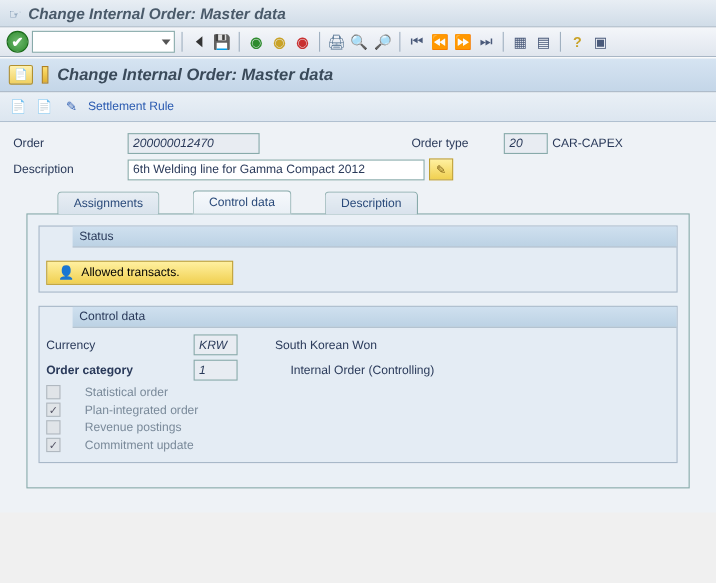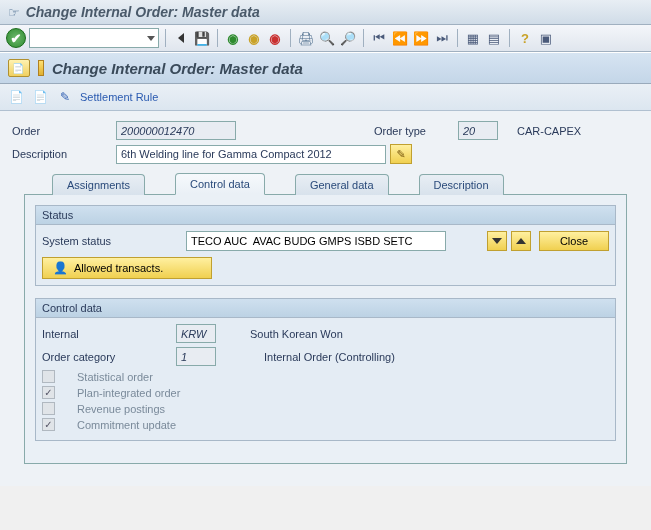--- a/index.html
+++ b/index.html
@@ -39,21 +39,21 @@
   .form-input.ro { background: #e8ecf2; font-style: italic; }
   .edit-btn { width: 22px; height: 20px; background: linear-gradient(#fff0a0,#f0d050); border:1px solid #c0a030; display:flex;align-items:center;justify-content:center; color:#7a5a10; cursor:pointer;}
   
   
   .tab-strip { display: flex; align-items: flex-end; padding: 0 12px; margin-top: 8px; position:relative; z-index:2;}
   .tab { padding: 4px 14px; border: 1px solid #8aa; border-bottom: none; border-radius: 4px 4px 0 0; background: linear-gradient(#e8eef4,#d8e2ec); color: #2a4a7a; margin-right: 2px; cursor:pointer; position:relative; top:1px;margin-left:28px;}
   .tab.active { background: linear-gradient(#f6f9fc,#eaf0f6); font-weight: normal; border-bottom:1px solid #eaf0f6; top:1px;}
   .tab-body { margin: 0 12px 12px 12px; border: 1px solid #8aa; background: #eaf0f6; padding: 10px; }
   
   .group { border: 1px solid #a8b8c8; background: #e4ecf4; margin-bottom: 12px; }
-  .group-head { background: linear-gradient(#cfe0ef,#bcd2e4); padding: 3px 6px; color:#2a3a5a; border-bottom:1px solid #a8b8c8;}
+  .group-head { background: linear-gradient(#cfe0ef,#bcd2e4); padding: 3px 6px; color:#2a3a5a; border-bottom:1px solid #a8b8c8;margin-left:30px;}
   .group-body { padding: 6px; }
   
   .status-input { width: 260px; border:1px solid #8aa; background:white; padding:2px 4px; height:20px;}
   .spin-btn { width: 20px; height: 20px; background: linear-gradient(#fff0a0,#f0d050); border:1px solid #c0a030; display:flex;align-items:center;justify-content:center; cursor:pointer;}
   .close-btn { height: 20px; padding: 0 20px; background: linear-gradient(#fff0a0,#f0d050); border:1px solid #c0a030; display:flex;align-items:center;justify-content:center; cursor:pointer; margin-left:4px;}
   .allowed-btn { height: 22px; padding: 0 10px; background: linear-gradient(#fff0a0,#f0d050); border:1px solid #c0a030; display:flex;align-items:center;gap:6px; cursor:pointer; margin-top:6px; width: 170px;}
   .allowed-btn .person-ico { color:#c05020; font-size:12px;}
   
   .chk-row { display:flex; align-items:center; gap:22px; margin: 3px 0;}
   .chk-box { width:13px; height:13px; border:1px solid #8aa; background:white; display:flex;align-items:center;justify-content:center; font-size:10px;}
@@ -118,70 +118,55 @@
   <span class="link-text">Settlement Rule</span>
 </div>
 
 <div class="form-area">
   <div class="form-row">
     <span class="form-label">Order</span>
     <input class="form-input ro" style="width: 120px;" readonly="" value="200000012470">
     <span style="width:130px"></span>
     <span class="form-label" style="width:80px">Order type</span>
     <input class="form-input ro" style="width: 40px;" readonly="" value="20">
-    <span style="margin-left:15px; color:#2a3a5a;">CAR-CAPEX</span>
+    <span style="margin-left:0; color:#2a3a5a;">CAR-CAPEX</span>
   </div>
   <div class="form-row">
     <span class="form-label">Description</span>
     <input class="form-input" style="width: 270px; background: white;" value="6th Welding line for Gamma Compact 2012">
     <div class="edit-btn">✎</div>
   </div>
 
   <div class="tab-strip">
     <div class="tab">Assignments</div>
     <div class="tab active">Control data</div>
-    <div class="tab">General data</div>
     <div class="tab">Description</div>
   </div>
   <div class="tab-body">
 
     <div class="group">
       <div class="group-head">Status</div>
       <div class="group-body">
-        <div class="form-row">
-          <span style="width:140px; color:#2a3a5a;">System status</span>
-          <input class="status-input" readonly="" value="TECO AUC  AVAC BUDG GMPS ISBD SETC" style="">
-          <div style="flex:1"></div>
-          <div class="spin-btn">
-              <div class="tri-down"></div>
-            </div>
-          <div class="spin-btn">
-              <div class="tri-up"></div>
-            </div>
-          <div class="close-btn">
-              <span>Close</span>
-            </div>
-        </div>
         <div class="allowed-btn">
           <span class="person-ico">👤</span>
           <span>Allowed transacts.</span>
         </div>
       </div>
     </div>
 
     <div class="group">
       <div class="group-head">Control data</div>
       <div class="group-body">
         <div class="form-row">
-          <span style="width:130px; color:#2a3a5a;">Internal</span>
+          <span style="width:130px; color:#2a3a5a;">Currency</span>
           <input class="form-input ro" style="width: 40px;" readonly="" value="KRW">
           <span style="margin-left:30px; color:#2a3a5a;">South Korean Won</span>
         </div>
         <div class="form-row">
-          <span style="width:130px; color:#2a3a5a;">Order category</span>
+          <span style="width:130px; color:#2a3a5a;font-weight:bold;">Order category</span>
           <input class="form-input ro" style="width: 40px;" readonly="" value="1">
           <span style="margin-left:44px; color:#2a3a5a;">Internal Order (Controlling)</span>
         </div>
         <div class="chk-row">
           <div class="chk-box disabled"></div>
           <span class="chk-label disabled">Statistical order</span>
         </div>
         <div class="chk-row">
           <div class="chk-box disabled checked"></div>
           <span class="chk-label disabled">Plan-integrated order</span>

